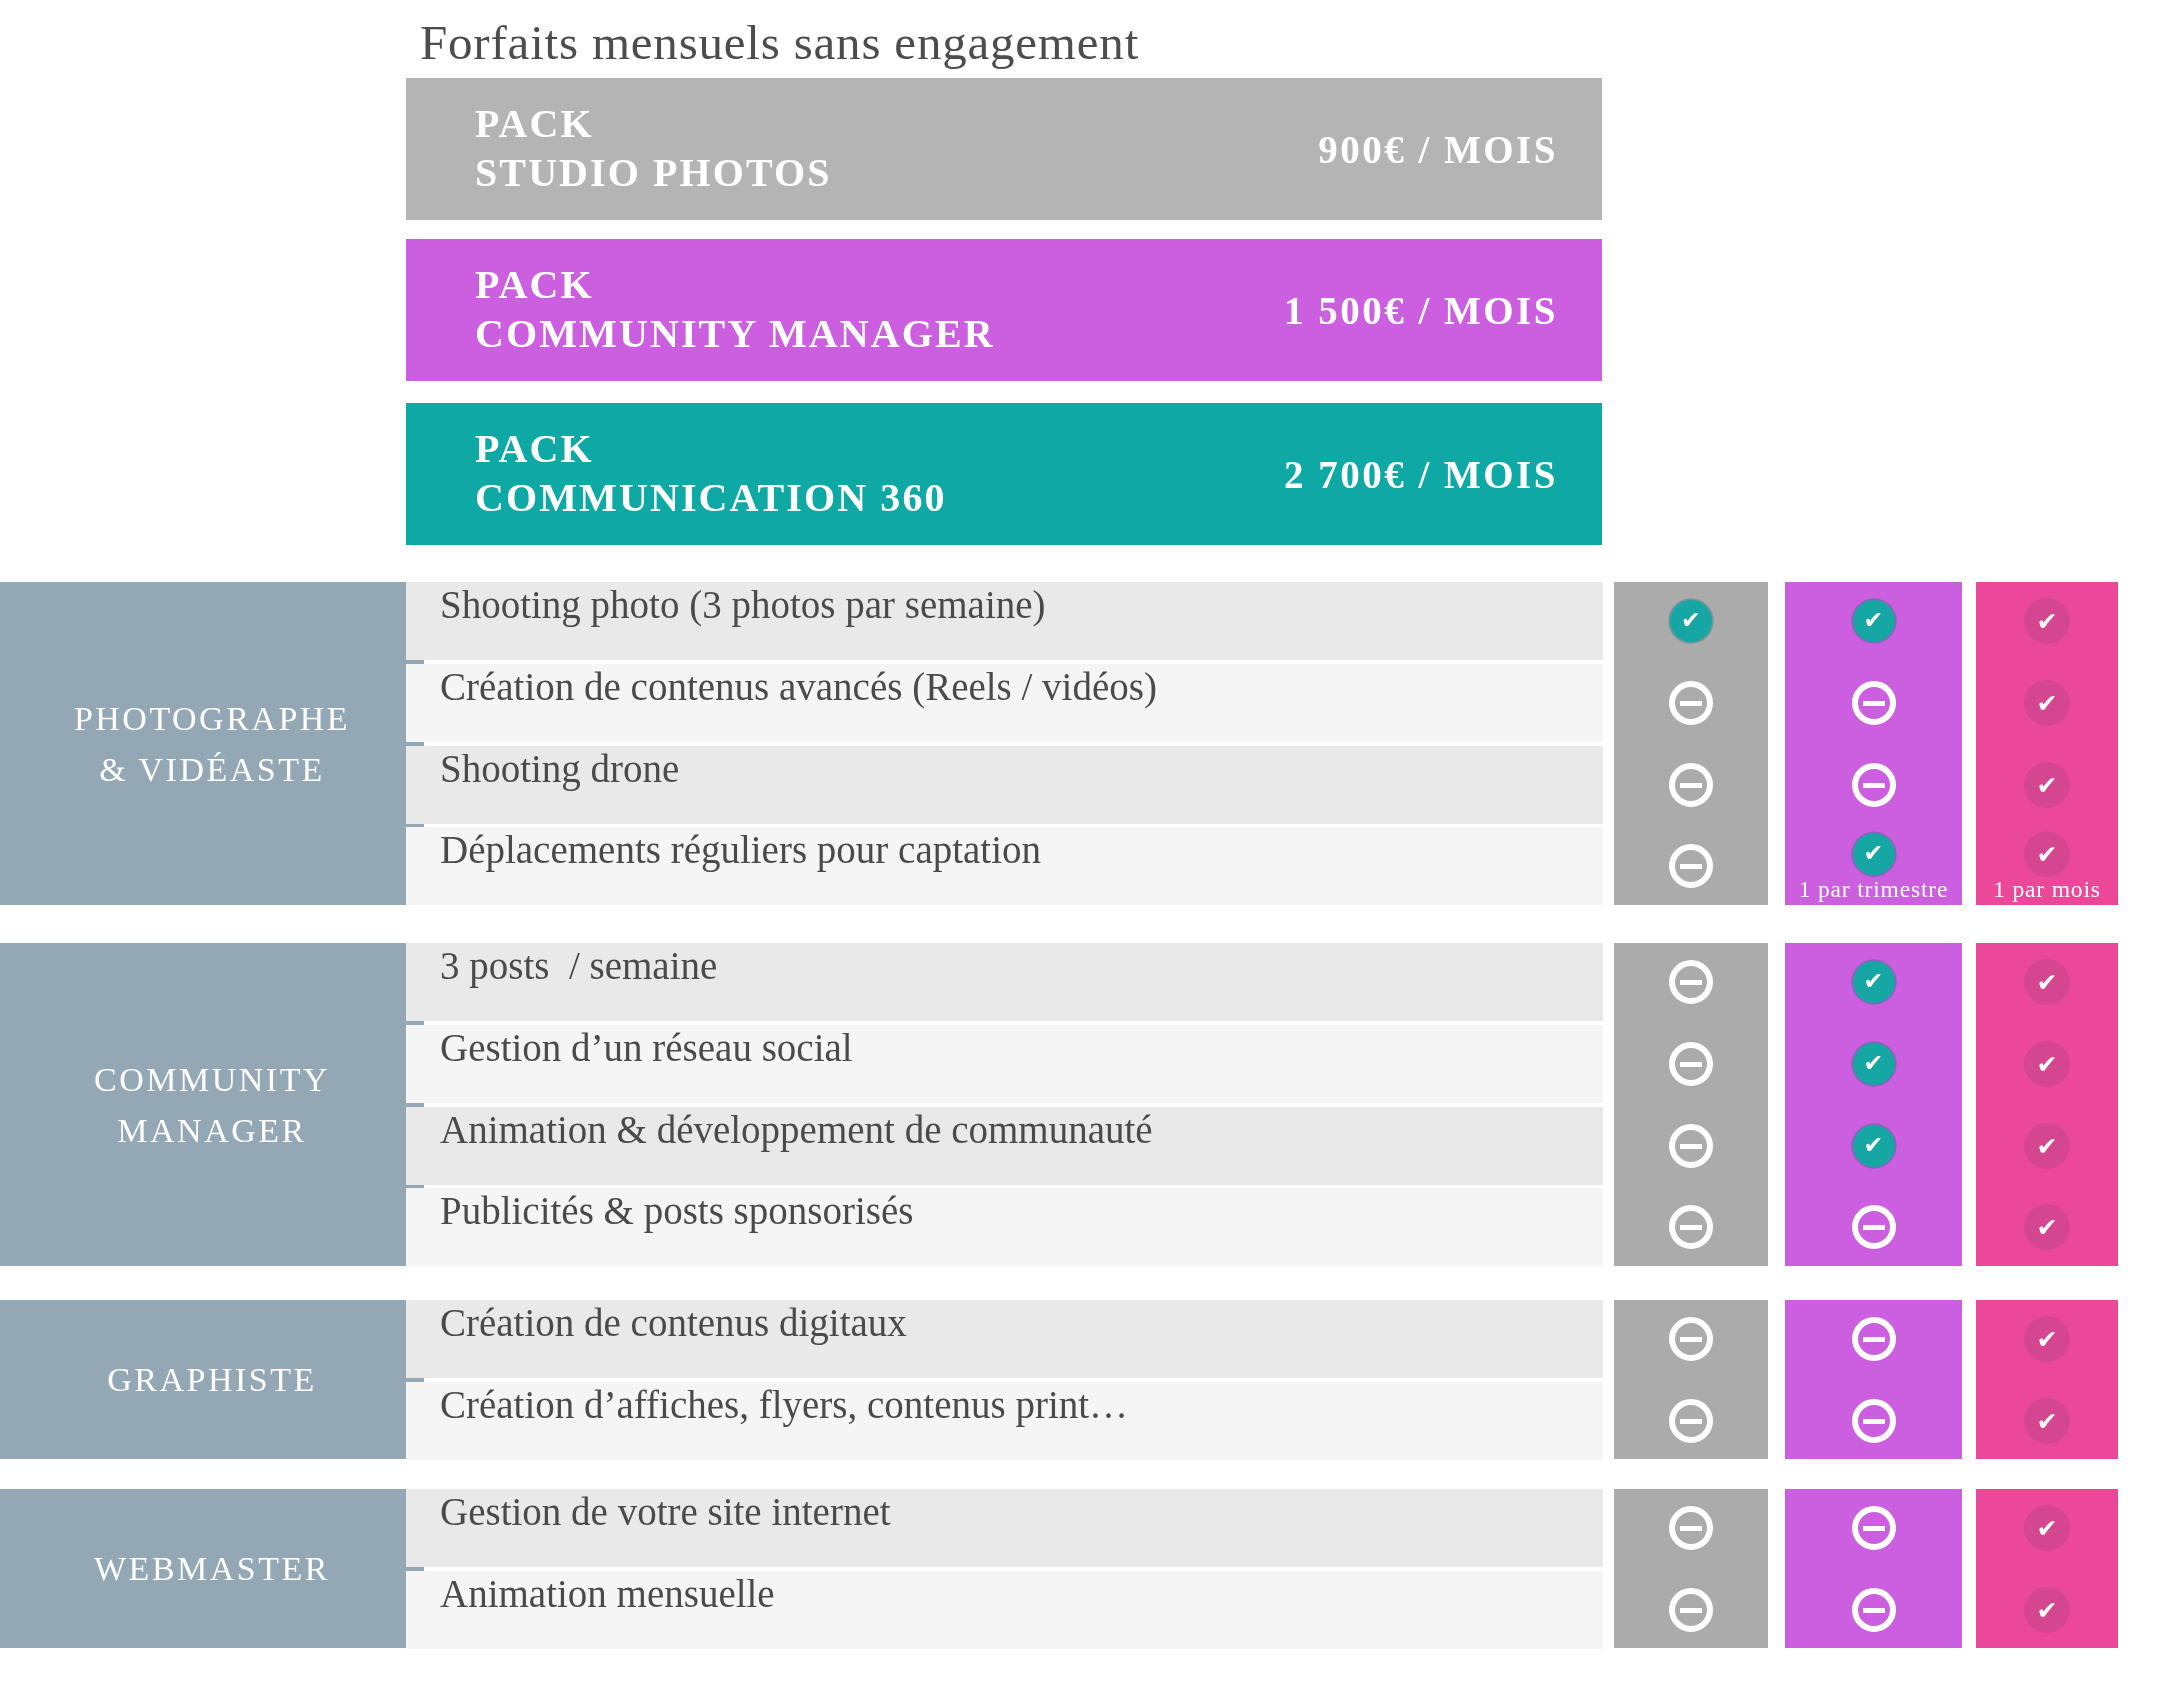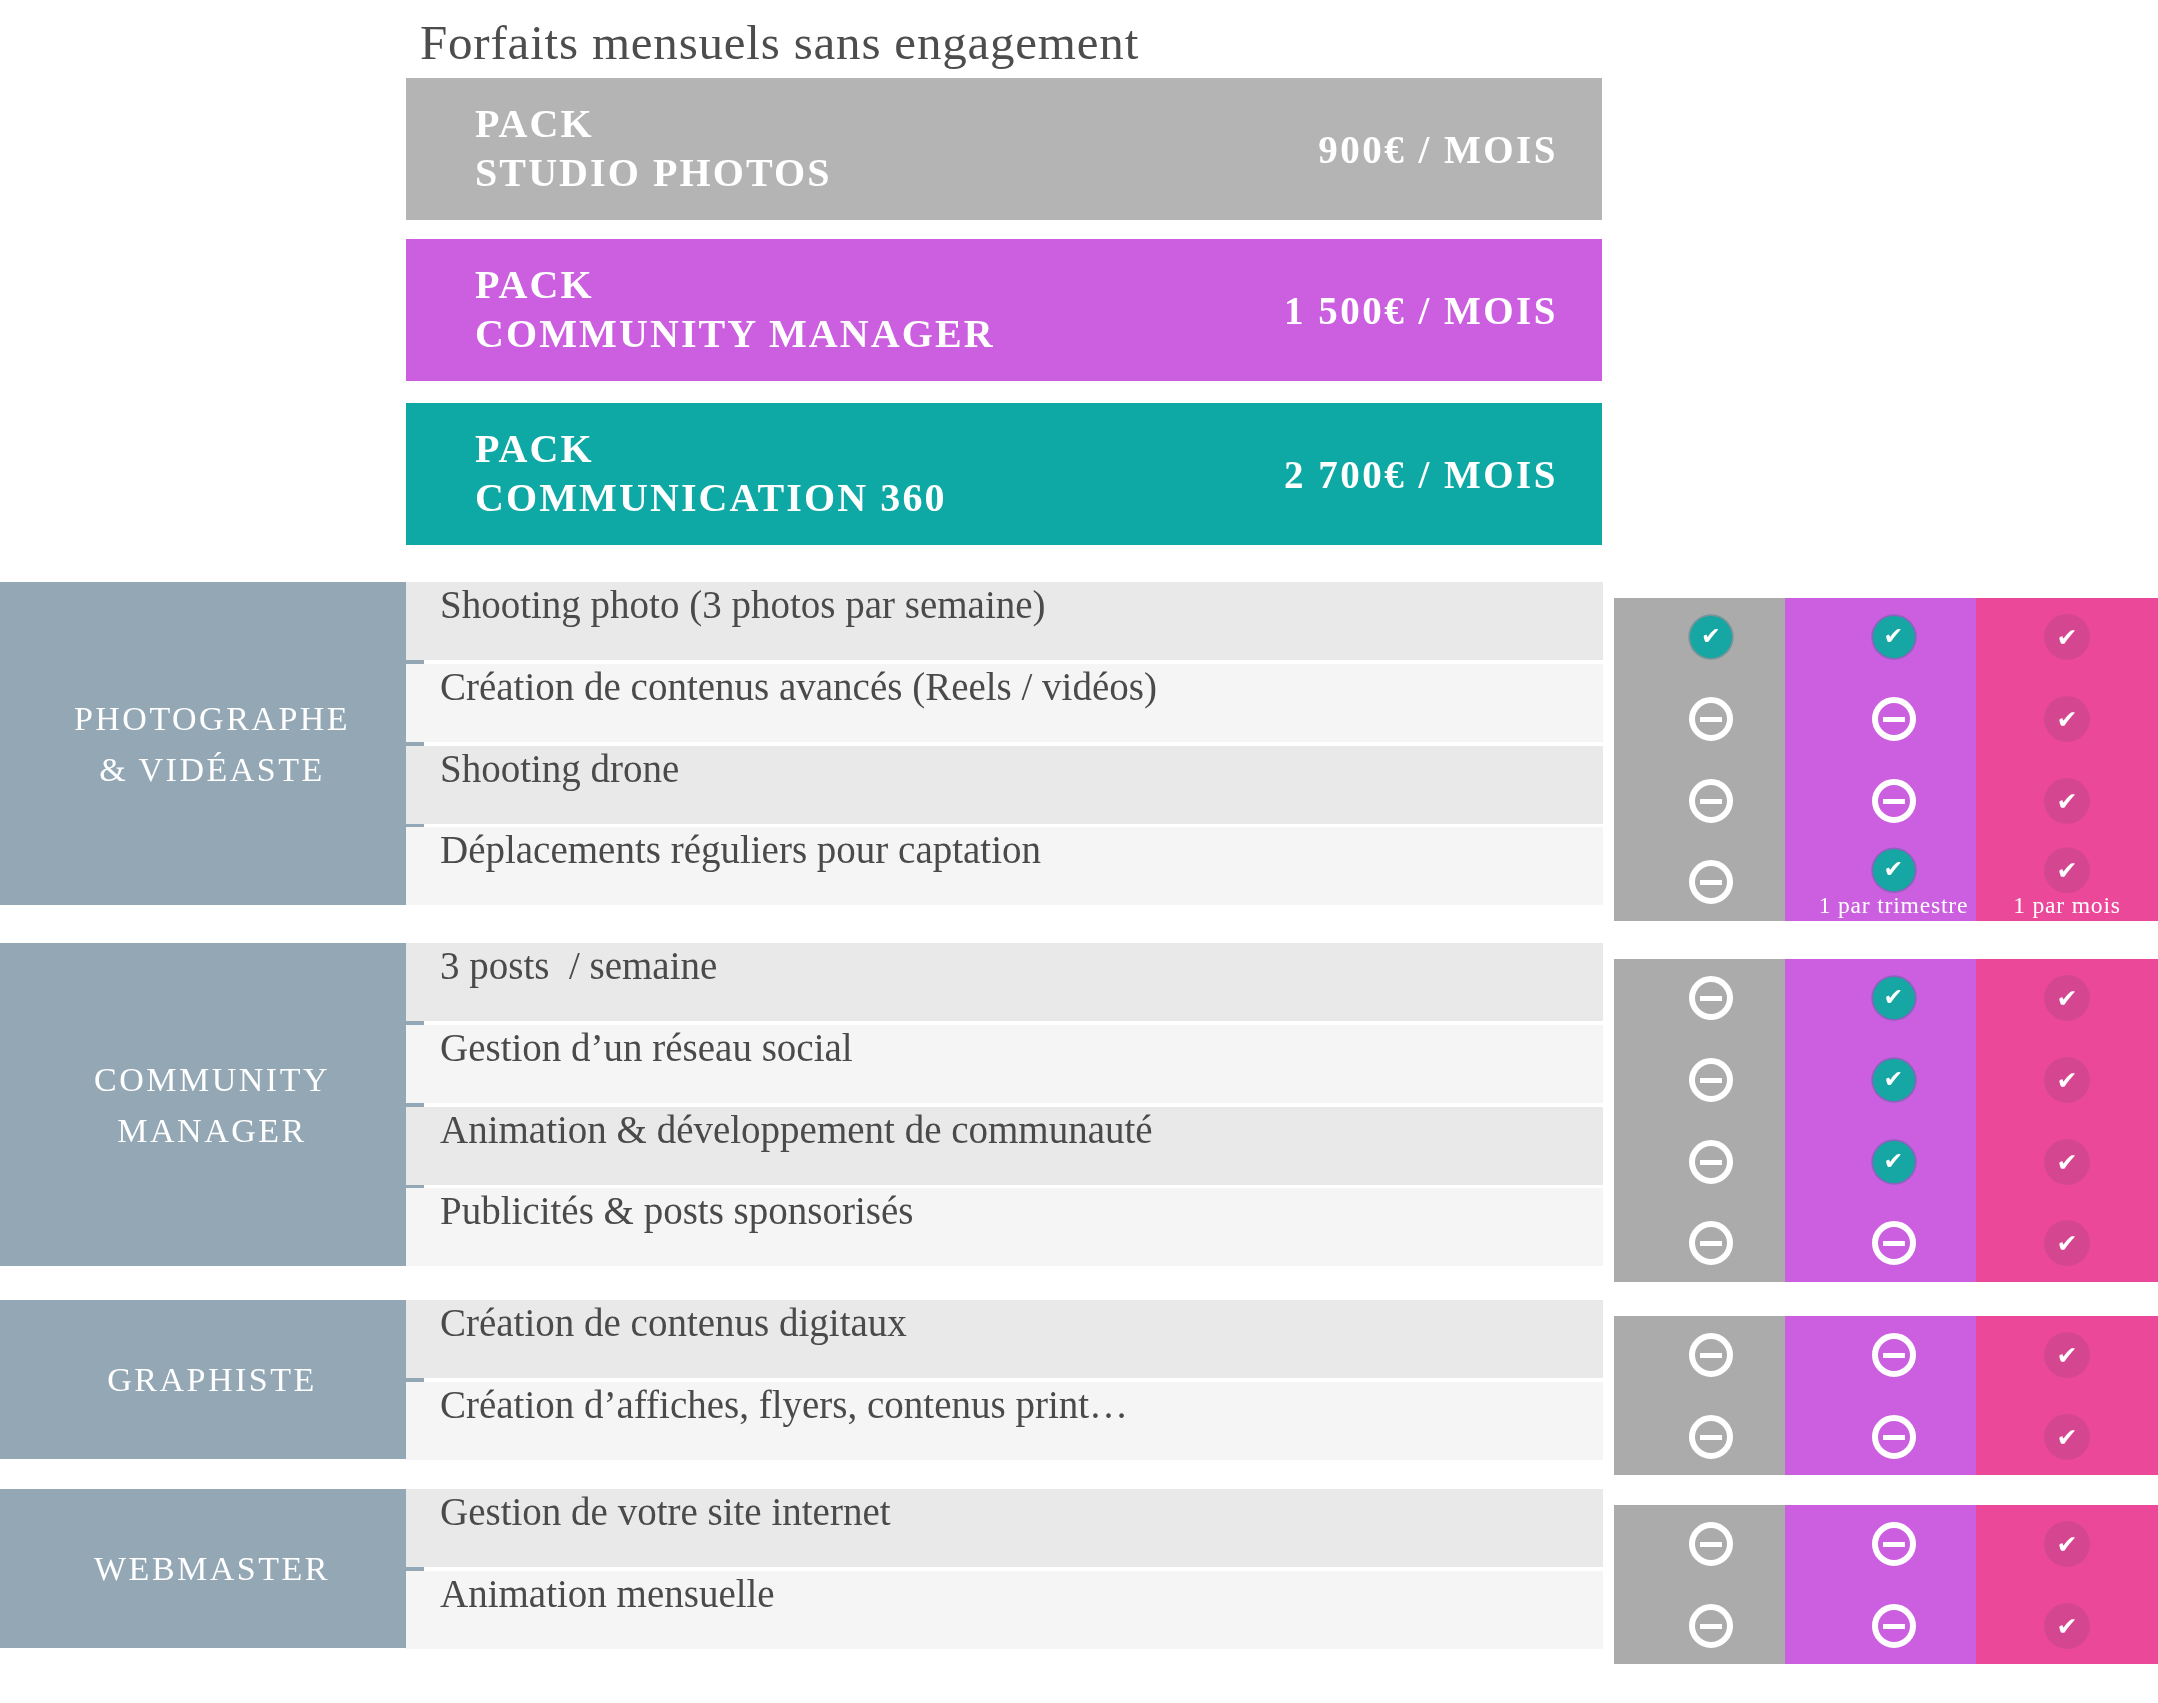--- a/index.html
+++ b/index.html
@@ -33,21 +33,21 @@
 
   .rows{position:absolute;left:406px;top:0;height:100%;width:1197px;}
   .row{position:absolute;left:0;width:100%;height:78px;display:flex;align-items:flex-start;
        padding-left:34px;box-sizing:border-box;}
   .row-label{font-size:39px;color:#4a4a4a;white-space:pre;}
   .odd{background:#e9e9e9;}
   .even{background:#f5f5f5;}
   .r0{top:0;}.r1{top:82px;}.r2{top:164px;}.r3{top:245px;}
 
   
-  .col{position:absolute;top:16px;height:100%;padding-left:40px;}
+  .col{position:absolute;top:0;height:100%;}
   .col-gray{left:1614px;width:154px;background:#ababab;}
   .col-magenta{left:1785px;width:177px;background:#cb5fe0;}
   .col-teal{left:1976px;width:142px;background:#ec4899;}
 
   .cell{position:absolute;left:0;width:100%;height:78px;display:flex;
         align-items:center;justify-content:center;}
   .icon{display:flex;align-items:center;justify-content:center;}
 
   .icon[data-icon="minus"]{width:44px;height:44px;border:6.7px solid #ffffff;border-radius:50%;
         box-sizing:border-box;}

